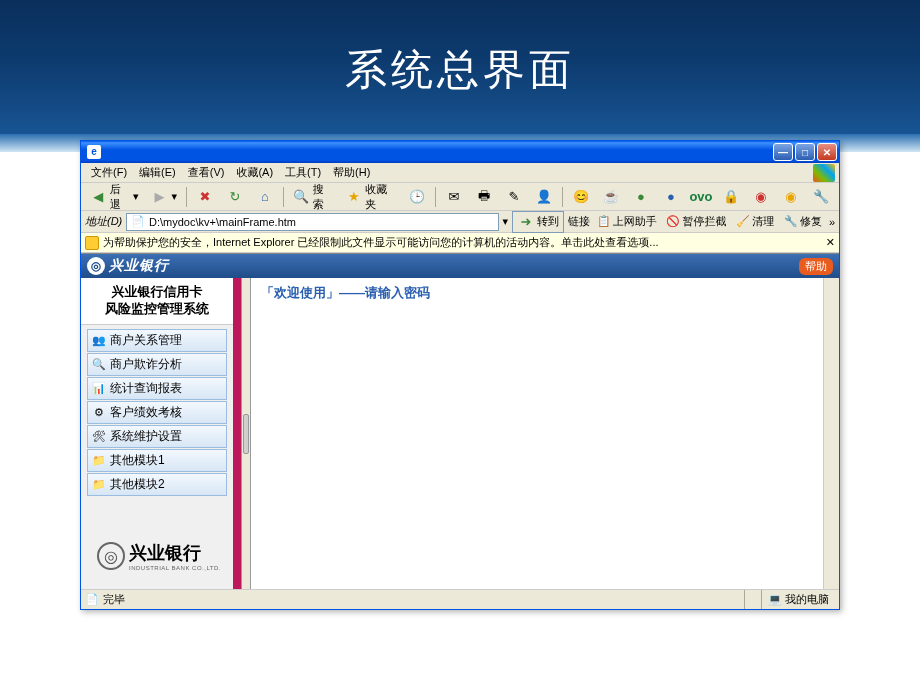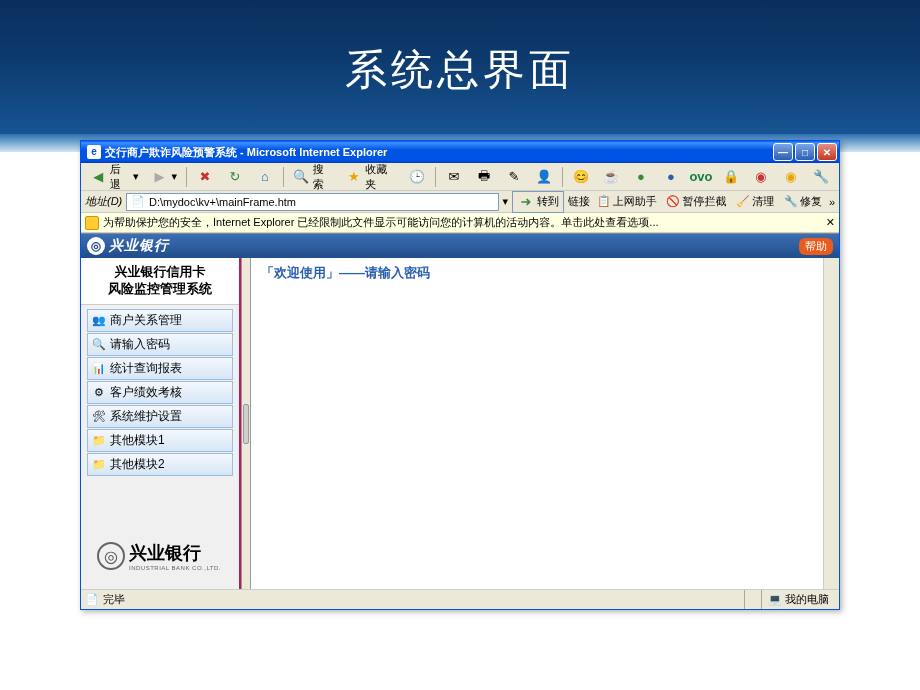--- a/index.html
+++ b/index.html
@@ -85,21 +85,21 @@
   height: 24px;
   background: linear-gradient(180deg,#3b6fb3 0%, #204d8a 100%);
   display: flex; align-items: center; padding: 0 6px; color: #fff;
 }
 .bank-logo { width: 18px; height: 18px; border-radius: 50%; background: #fff; color:#204d8a; display:flex;align-items:center;justify-content:center; font-size:12px; font-weight:bold; margin-right:4px;}
 .bank-name { font-size: 14px; font-weight: bold; font-style: italic; letter-spacing: 1px;}
 .help-btn { margin-left: auto; background:#e85c1f; color:#fff; font-size:11px; padding:1px 6px; border-radius:6px; cursor:pointer; }
 
 .app-body { flex: 1; display: flex; background: #fff; }
 .sidebar {
-  width: 160px; background: #f0f0f0; border-right: 2px solid #be185d;
+  width: 160px; background: #f0f0f0; border-right: 8px solid #be185d;
   display: flex; flex-direction: column;
 }
 .sidebar-title {
   padding: 6px 4px; text-align: center; font-size: 13px; font-weight: bold;
   background: #fff; border-bottom: 1px solid #ccc; line-height: 1.3;
 }
 .menu-list { padding: 4px 6px; }
 .menu-item {
   display: flex; align-items: center; gap: 4px;
   border: 1px solid #9abde0; background: linear-gradient(180deg,#f3f8fe,#d7e6f5);
@@ -134,28 +134,36 @@
 <body>
 
 <div class="slide-header">
   <div class="slide-title">系统总界面</div>
 </div>
 
 <div class="ie-window">
 
   <div class="titlebar">
     <span class="ie-icon">e</span>
-    <span>交行商户欺诈风险预警系统 - Microsoft Internet Explorer</span>
     <div class="win-btns">
       <div class="win-btn">—</div>
       <div class="win-btn">□</div>
       <div class="win-btn close">✕</div>
     </div>
   </div>
 
+  <div class="menubar">
+    <span>文件(F)</span>
+    <span>编辑(E)</span>
+    <span>查看(V)</span>
+    <span>收藏(A)</span>
+    <span>工具(T)</span>
+    <span>帮助(H)</span>
+    <span class="ms-logo"></span>
+  </div>
 
   <div class="toolbar">
     <div class="tb-btn">
       <span class="tb-icon green">◀</span>
       <span>后退</span>
       <span>▾</span>
     </div>
     <div class="tb-btn">
         <span class="tb-icon" style="color:#aaa">▶</span>
         <span>▾</span>
@@ -274,21 +282,21 @@
           <div>兴业银行信用卡</div>
           <div>风险监控管理系统</div>
         </div>
         <div class="menu-list" id="menu-list">
             <div class="menu-item">
               <span class="m-icon">👥</span>
               <span>商户关系管理</span>
             </div>
             <div class="menu-item">
               <span class="m-icon">🔍</span>
-              <span>请输入密码</span>
+              <span>商户欺诈分析</span>
             </div>
             <div class="menu-item">
               <span class="m-icon">📊</span>
               <span>统计查询报表</span>
             </div>
             <div class="menu-item">
               <span class="m-icon">⚙</span>
               <span>客户绩效考核</span>
             </div>
             <div class="menu-item">

